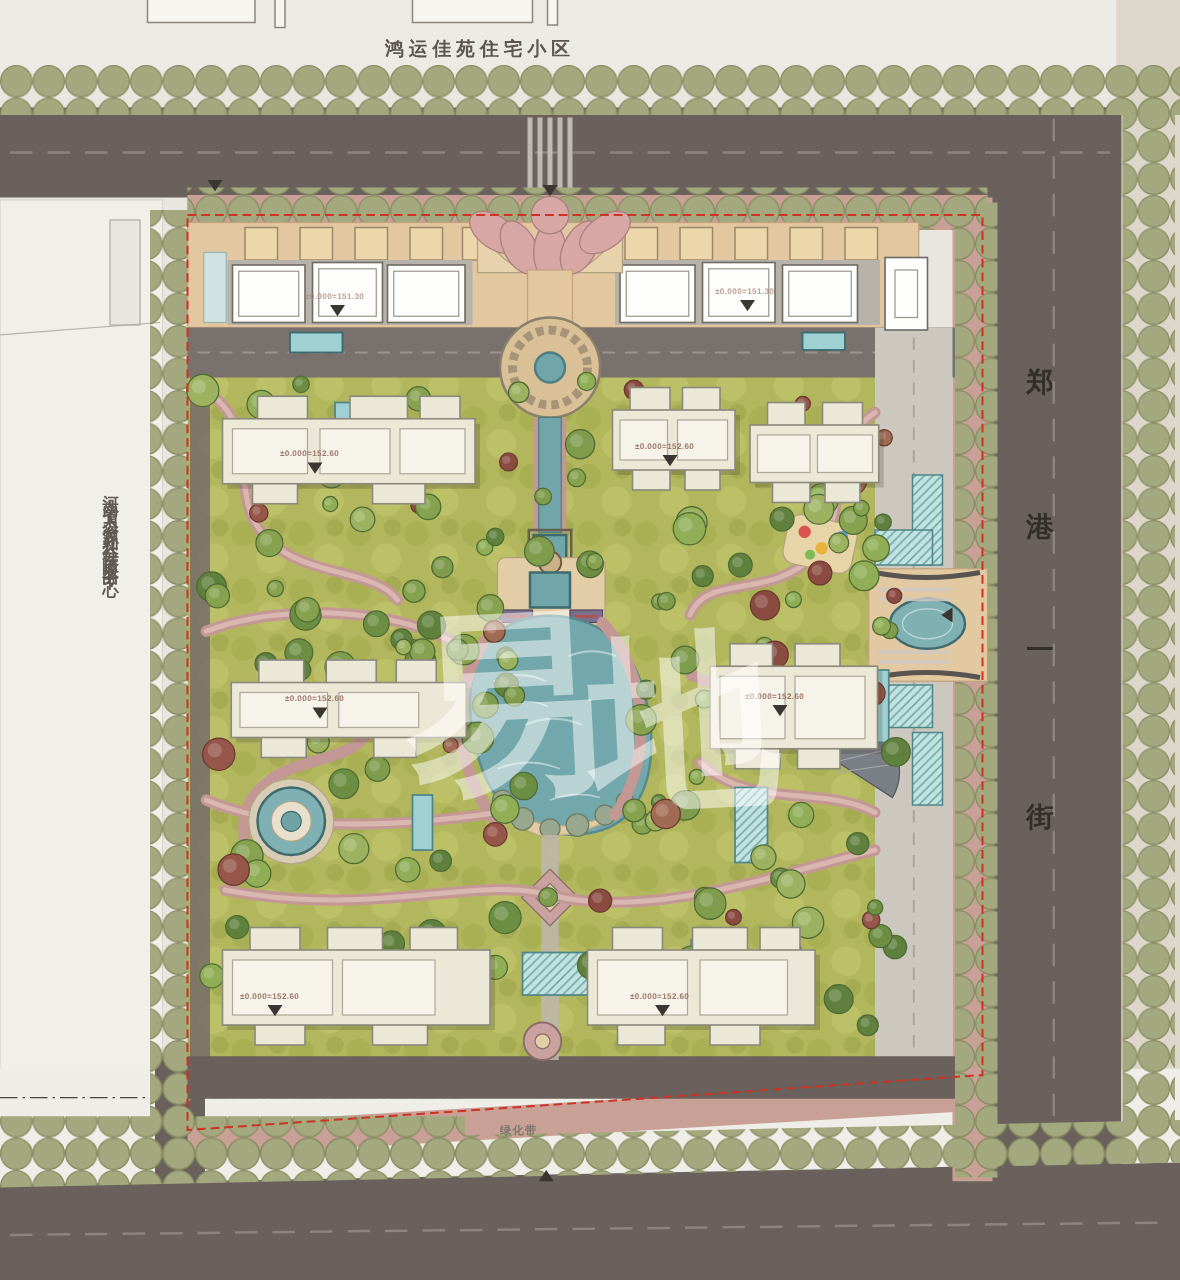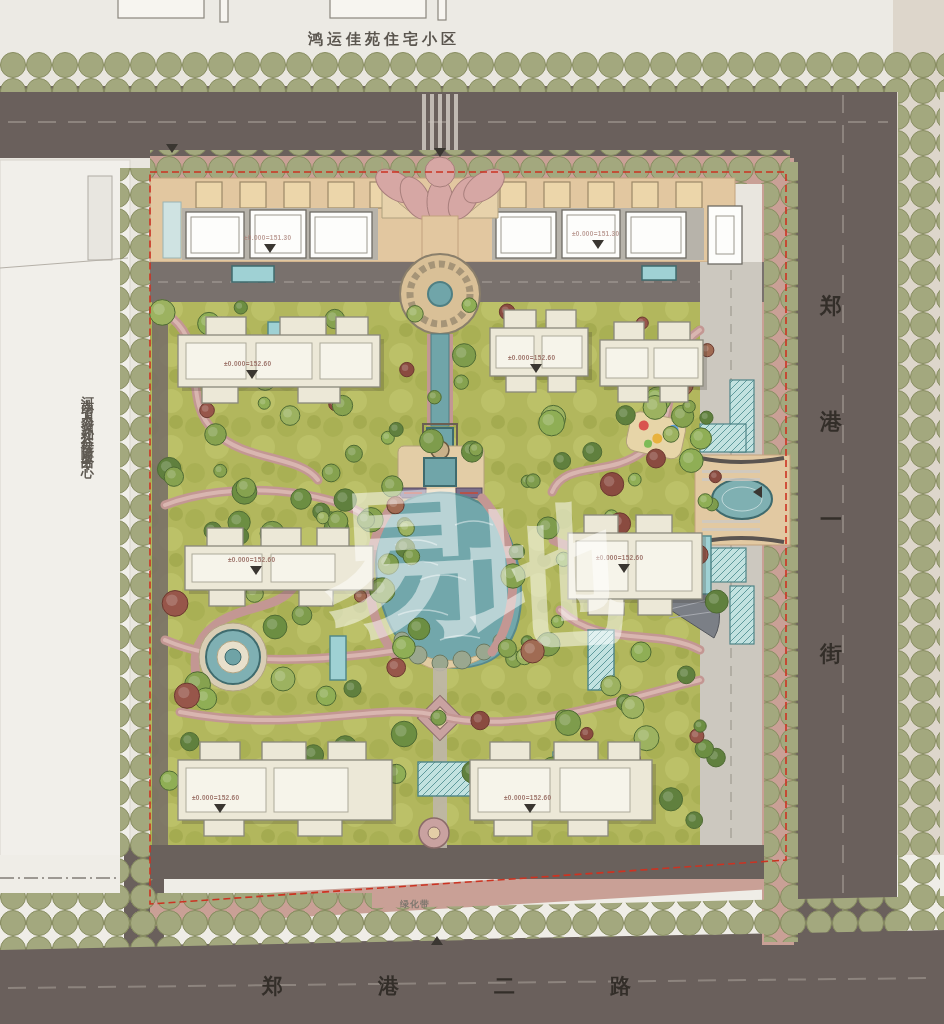--- a/index.html
+++ b/index.html
@@ -708,21 +708,20 @@
         <path d="M-6,-4 L6,-4 L0,5 Z" transform="translate(220,808)"></path>
         <path d="M-6,-4 L6,-4 L0,5 Z" transform="translate(530,808)"></path>
         <path d="M-6,-4 L6,-4 L0,5 Z" transform="translate(270,248)"></path>
         <path d="M-6,-4 L6,-4 L0,5 Z" transform="translate(598,244)"></path>
       </g>
 </svg>
 
 <div class="label lbl-north">鸿运佳苑住宅小区</div>
 <div class="label lbl-west">河南省人力资源和社会保障服务中心</div>
 <div class="label lbl-east">郑港一街</div>
-<div class="label lbl-south">郑港二路</div>
 <div class="label lbl-belt">绿化带</div>
 
 <span class="elev faint" style="left:244px;top:234px">±0.000=151.30</span>
 <span class="elev faint" style="left:572px;top:230px">±0.000=151.30</span>
 <span class="elev" style="left:224px;top:360px">±0.000=152.60</span>
 <span class="elev" style="left:508px;top:354px">±0.000=152.60</span>
 <span class="elev" style="left:228px;top:556px">±0.000=152.60</span>
 <span class="elev" style="left:596px;top:554px">±0.000=152.60</span>
 <span class="elev" style="left:192px;top:794px">±0.000=152.60</span>
 <span class="elev" style="left:504px;top:794px">±0.000=152.60</span>

